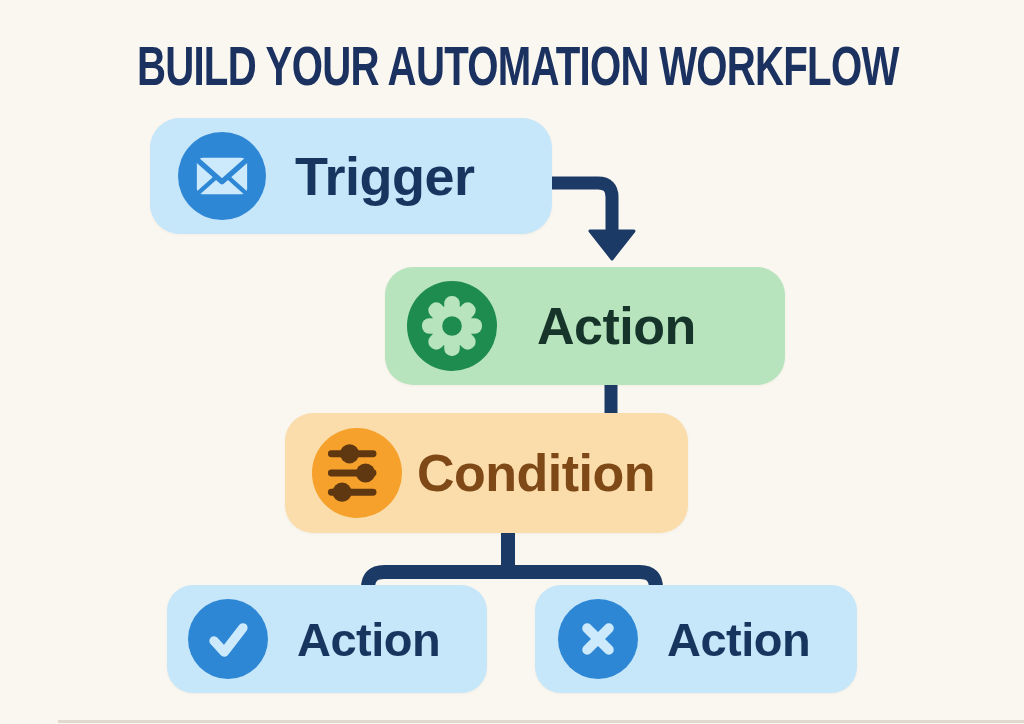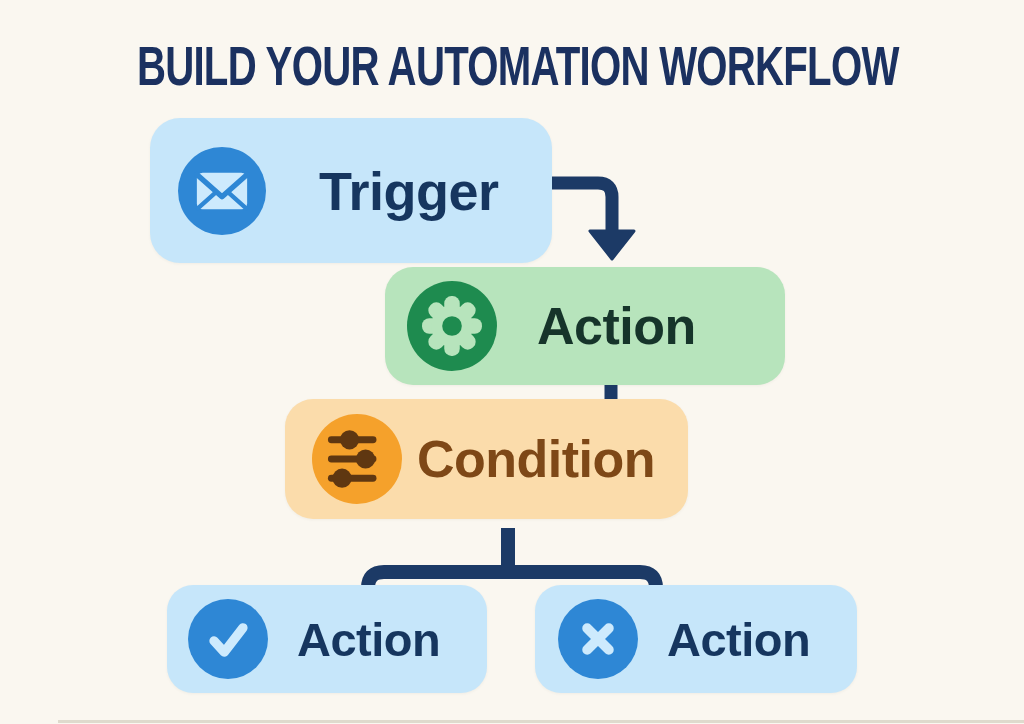--- a/index.html
+++ b/index.html
@@ -72,29 +72,29 @@
   
   .green-box { background: var(--green-box, #b7e4bc); }
   .green-box .label { color: var(--green-label, #16342a); }
   .green-circle { background: var(--green-circle, #1e8b4f); }
   
   .orange-box { background: var(--orange-box, #fbdcab); }
   .orange-box .label { color: var(--orange-label, #7e4817); }
   .orange-circle { background: var(--orange-circle, #f5a12b); }
 
   
-  .node-trigger   { left: 150px; top: 118px; width: 402px; height: 145px; border-radius: 30px; padding-left: 28px; gap: 24px; }
+  .node-trigger   { left: 150px; top: 118px; width: 402px; height: 116px; border-radius: 30px; padding-left: 28px; }
   .node-trigger .circle { width: 88px; height: 88px; }
   .node-trigger .label  { font-size: 54px; margin-left: 29px; }
 
   .node-action1   { left: 385px; top: 267px; width: 400px; height: 118px; border-radius: 28px; padding-left: 22px; }
   .node-action1 .circle { width: 90px; height: 90px; }
   .node-action1 .label  { font-size: 52px; margin-left: 40px; }
 
-  .node-condition { left: 285px; top: 399px; width: 403px; height: 120px; border-radius: 28px; padding-left: 27px; }
+  .node-condition { left: 285px; top: 413px; width: 403px; height: 120px; border-radius: 28px; padding-left: 27px; }
   .node-condition .circle { width: 90px; height: 90px; }
   .node-condition .label  { font-size: 52px; margin-left: 15px; }
 
   .node-action2   { left: 167px; top: 585px; width: 320px; height: 108px; border-radius: 26px; padding-left: 21px; }
   .node-action3   { left: 535px; top: 585px; width: 322px; height: 108px; border-radius: 26px; padding-left: 23px; }
   .node-action2 .circle, .node-action3 .circle { width: 80px; height: 80px; }
   .node-action2 .label, .node-action3 .label { font-size: 47px; margin-left: 29px; }
 
   
   .glyph-light-blue-fill { fill: var(--blue-glyph, #cdeafd); }

